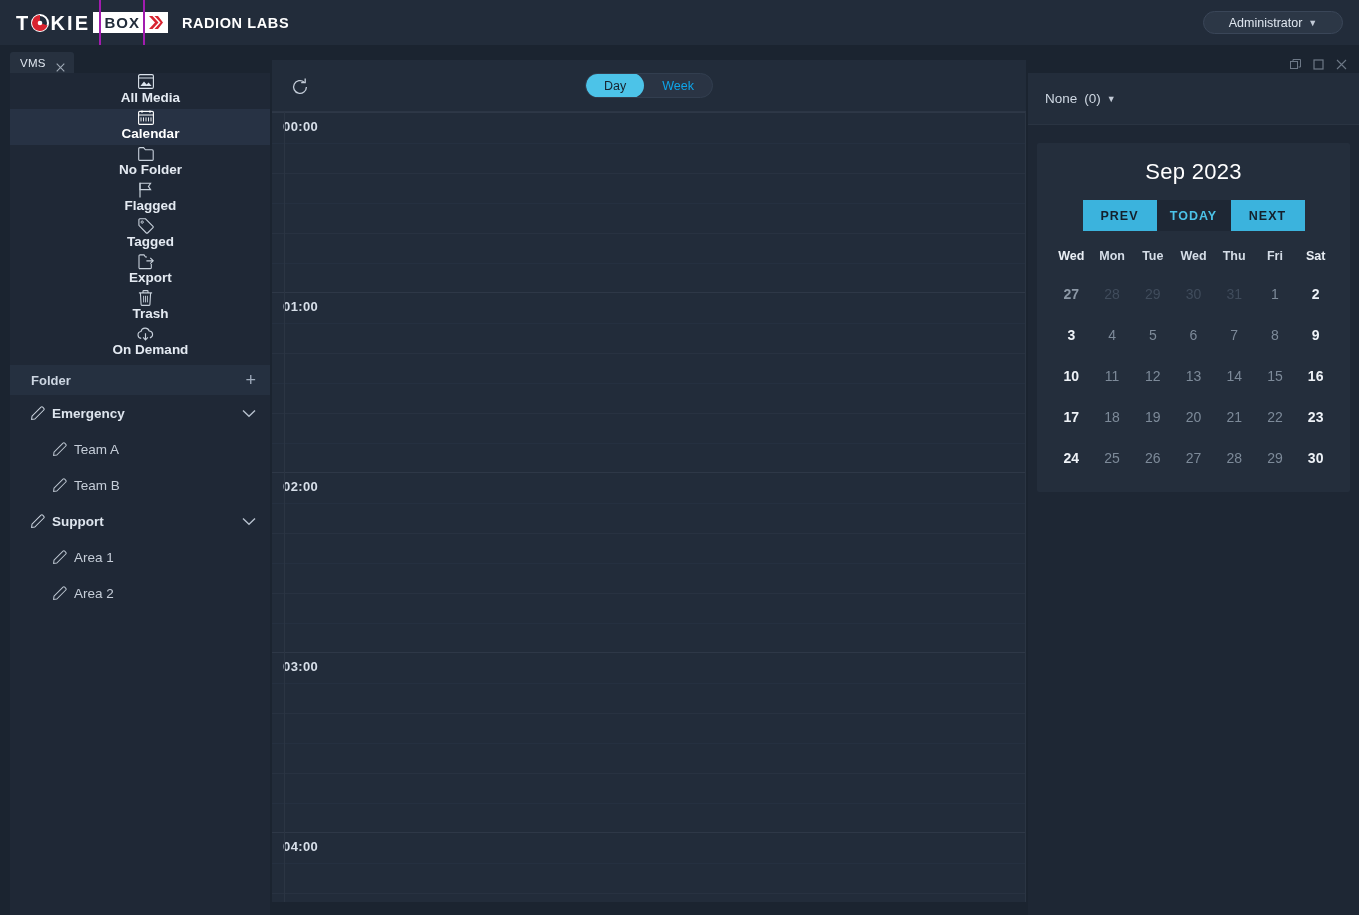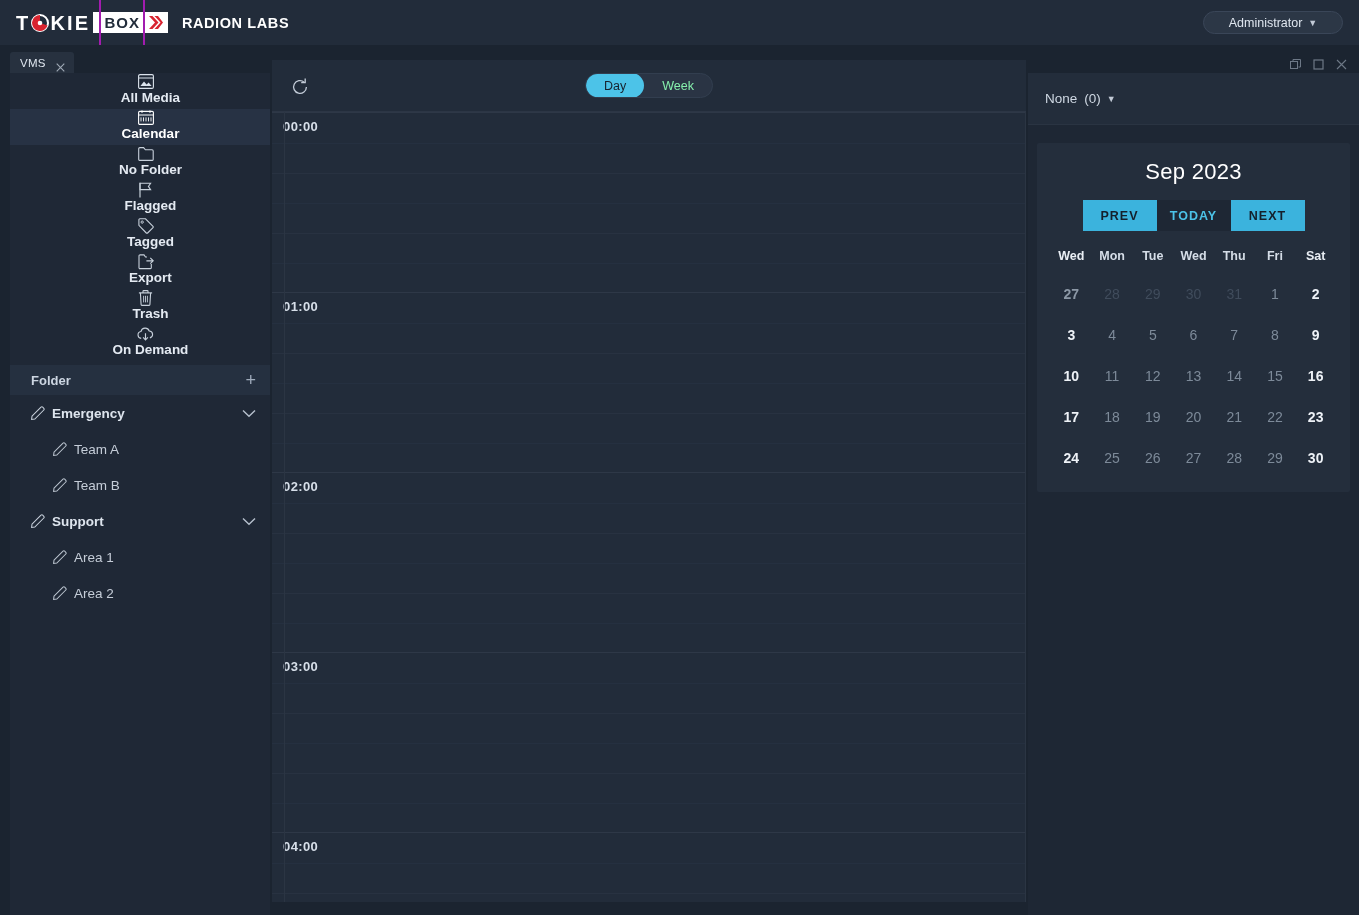--- a/index.html
+++ b/index.html
@@ -126,21 +126,21 @@
     height: 25px; border-radius: 13px; background: #2a3444;
     display: flex; align-items: center; padding: 0;
     border: 1px solid #323e4f; overflow: hidden;
   }
   .toggle div {
     height: 25px; display: flex; align-items: center; justify-content: center;
     font-size: 12.5px; cursor: pointer; padding: 0 18px;
   }
   .toggle .on { background: #4cc3e8; color: #17222e; border-radius: 13px;
     font-weight: 400; }
-  .toggle .off { color: #86efac; }
+  .toggle .off { color: #0ea5e9; }
 
   .grid-scroll { position: relative; height: 790px; width: 100%; }
   .hour-block { position: relative; height: 180px; width: 100%;
     border-top: 1px solid #2e3847; }
   .hour-block:first-child { border-top: none; }
   .hour-label {
     position: absolute; left: 11px; top: 6px; z-index: 3;
     color: #d7dfe9; font-size: 13px; font-weight: 700; letter-spacing: .4px;
   }
   .sub { position: absolute; left: 0; width: 100%; height: 0;

